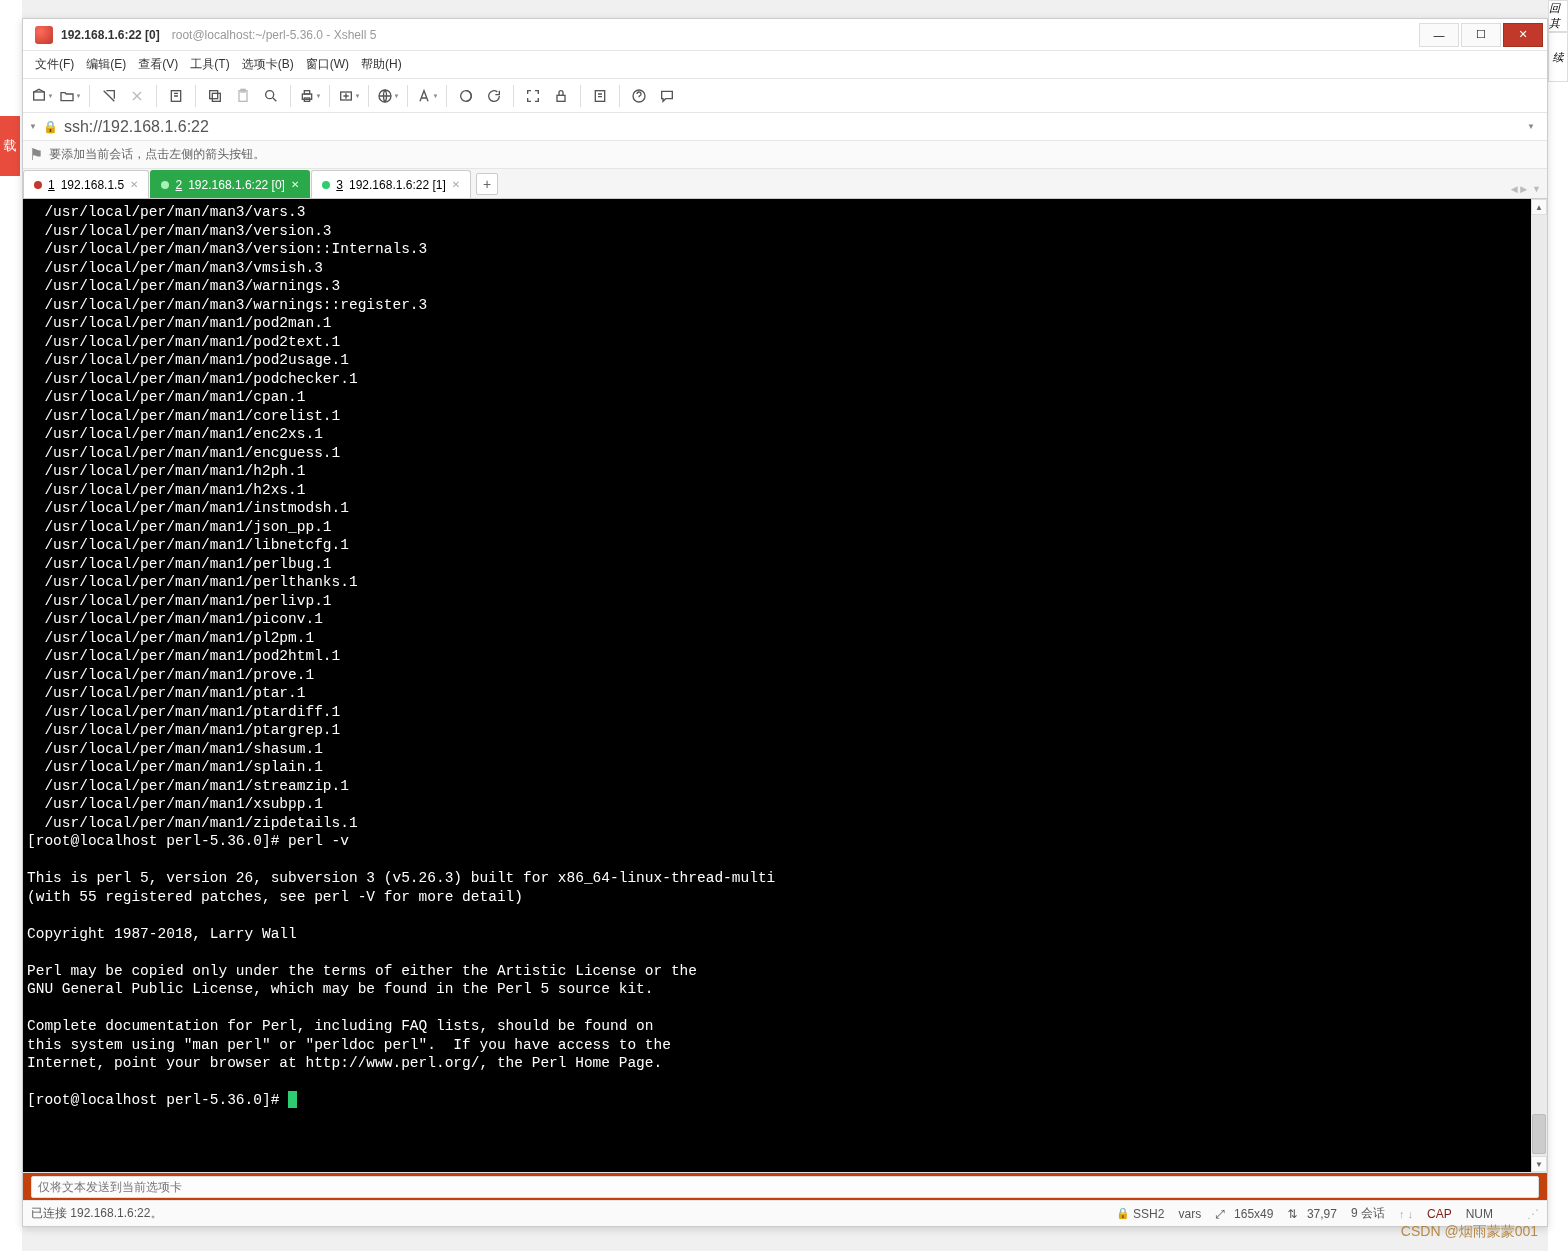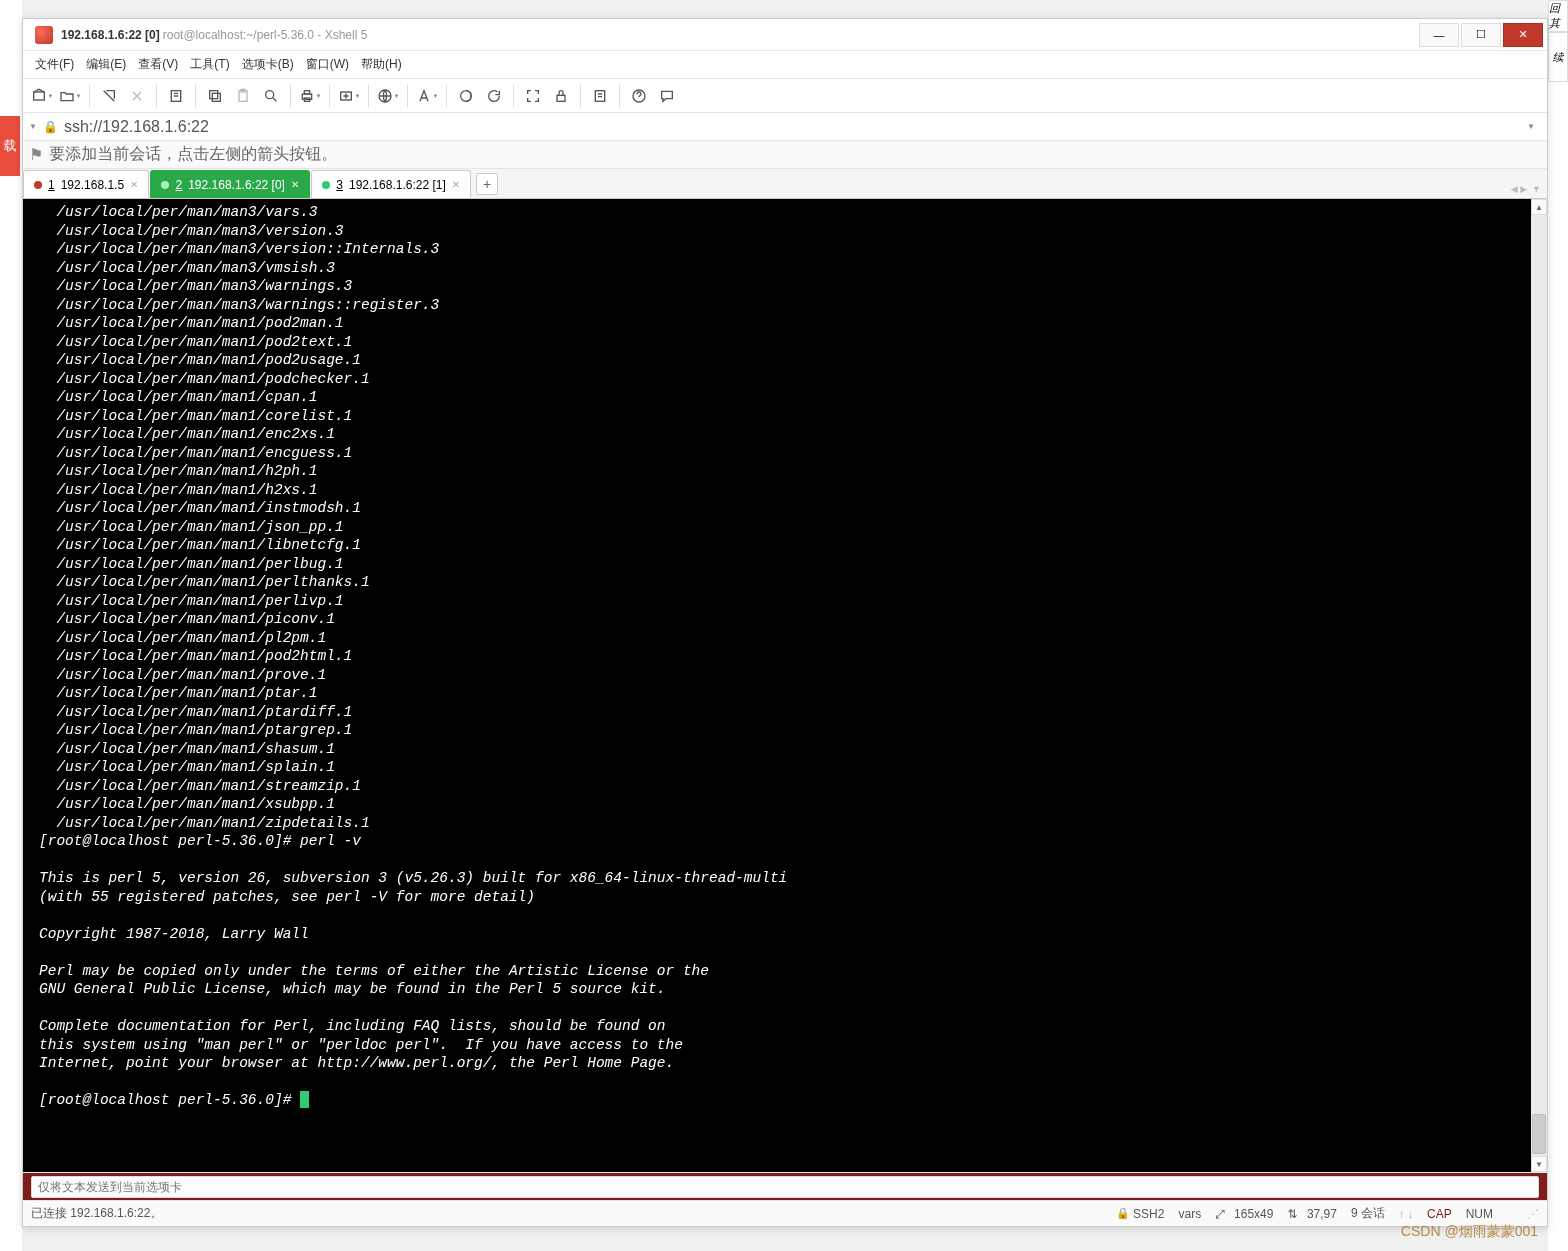--- a/index.html
+++ b/index.html
@@ -9,21 +9,21 @@
 .bg-left .red-box { position: absolute; top: 116px; left: 0; width: 20px; height: 60px; background: #e84c3d; color: #fff; font-size: 13px; display: flex; align-items: center; justify-content: center; }
 .bg-right { position: absolute; top: 0; right: 0; width: 20px; height: 100%; background: #fff; display: flex; flex-direction: column; }
 .bg-right .cell { height: 32px; border: 1px solid #ddd; font-size: 11px; display: flex; align-items: center; justify-content: center; font-style: italic; }
 
 .xshell-window { position: absolute; top: 18px; left: 22px; right: 20px; bottom: 24px; background: #fff; border: 1px solid #ccc; display: flex; flex-direction: column; box-shadow: 0 2px 8px rgba(0,0,0,.15); }
 
 
 .title-bar { height: 32px; background: #fff; border-bottom: 1px solid #e5e5e5; display: flex; align-items: center; padding: 0 4px; }
 .title-bar .app-icon { width: 18px; height: 18px; background: radial-gradient(circle at 30% 30%, #ff6b5b, #c0392b); border-radius: 3px; margin: 0 8px; }
 .title-bar .title-main { font-size: 12px; font-weight: bold; color: #333; }
-.title-bar .title-sub { font-size: 12px; color: #999; margin-left: 3px; }
+.title-bar .title-sub { font-size: 12px; color: #999; margin-left: 12px; }
 .title-bar .spacer { flex: 1; }
 .title-bar .win-btn { width: 40px; height: 24px; display: flex; align-items: center; justify-content: center; border: 1px solid #ddd; margin-left: 2px; font-size: 11px; background: #fafafa; cursor: pointer; }
 .title-bar .win-btn.close { background: #c0392b; color: #fff; border-color: #a03020; }
 
 
 .menu-bar { height: 28px; display: flex; align-items: center; padding: 0 6px; border-bottom: 1px solid #e5e5e5; }
 .menu-bar .menu-item { font-size: 12px; padding: 12px 6px; cursor: pointer; color: #333; }
 
 
 .toolbar { height: 34px; display: flex; align-items: center; padding: 0 6px; border-bottom: 1px solid #e5e5e5; gap: 2px; }
@@ -35,48 +35,48 @@
 
 .address-bar { height: 28px; display: flex; align-items: center; padding: 0 6px; border-bottom: 1px solid #e5e5e5; gap: 6px; }
 .address-bar .dd-arrow { font-size: 8px; color: #888; cursor: pointer; }
 .address-bar .lock-icon { color: #888; font-size: 12px; }
 .address-input { flex: 1; font-size: 16px; color: #555; background: transparent; border: none; outline: none; }
 .address-bar .right-dd { font-size: 8px; color: #888; margin-right: 6px; cursor: pointer; }
 
 
 .info-bar { height: 28px; display: flex; align-items: center; padding: 0 6px; background: #fafafa; border-bottom: 1px solid #e5e5e5; gap: 6px; }
 .info-bar .flag-icon { color: #888; }
-.info-bar .info-text { font-size: 16px; color: #666; }
+.info-bar .info-text { font-size: 12px; color: #666; }
 
 
 .tab-bar { height: 30px; display: flex; align-items: flex-end; background: #f5f5f5; border-bottom: 1px solid #ccc; padding-left: 0; }
 .tab { height: 28px; padding: 0 10px; display: flex; align-items: center; gap: 6px; font-size: 12px; border: 1px solid #ccc; border-bottom: none; background: #fff; margin-right: 1px; border-radius: 3px 3px 0 0; cursor: pointer; }
 .tab.active { background: #2ba84a; color: #fff; border-color: #2ba84a; }
 .tab .dot { width: 8px; height: 8px; border-radius: 50%; }
 .tab .dot.red { background: #c0392b; }
 .tab .dot.green { background: #2ecc71; }
 .tab.active .dot.green { background: #a7f0b8; }
 .tab .tab-num { text-decoration: underline; }
 .tab .tab-close { font-size: 10px; color: #aaa; cursor: pointer; }
 .tab.active .tab-close { color: #dfffe8; }
 .tab-add { width: 22px; height: 22px; border: 1px solid #ccc; background: #fff; display: flex; align-items: center; justify-content: center; font-size: 14px; color: #666; margin: 0 4px 3px 4px; cursor: pointer; border-radius: 2px; }
 .tab-spacer { flex: 1; }
 .tab-nav { display: flex; gap: 3px; padding: 0 6px 4px 0; color: #bbb; font-size: 9px; align-items: center; }
 
 
 .terminal-wrap { flex: 1; display: flex; background: #000; overflow: hidden; }
-.terminal { flex: 1; font-family: "Consolas", "Courier New", monospace; font-size: 14.5px; line-height: 18.5px; color: #fff; padding: 4px 16px; white-space: pre; overflow: hidden; font-style: italic; }
+.terminal { flex: 1; font-family: "Consolas", "Courier New", monospace; font-size: 14.5px; line-height: 18.5px; color: #fff; padding: 4px 4px; white-space: pre; overflow: hidden; }
 .terminal .cursor { display: inline-block; width: 9px; height: 17px; background: #2ecc71; vertical-align: text-bottom; }
 .term-scroll { width: 16px; background: #f0f0f0; display: flex; flex-direction: column; }
 .term-scroll .sc-btn { height: 16px; display:flex; align-items:center; justify-content:center; font-size:8px; color:#666; background:#fafafa; border:1px solid #ddd; cursor:pointer; }
 .term-scroll .sc-track { flex:1; background:#eaeaea; position:relative; }
 .term-scroll .sc-thumb { position:absolute; bottom:2px; left:1px; right:1px; height:40px; background:#cccccc; border:1px solid #bbb; border-radius:2px; cursor:pointer; }
 
 
-.input-hint { height: 28px; display: flex; align-items: center; padding: 0 8px; border-top: 1px solid #e5e5e5; background: #7f1d1d; }
+.input-hint { height: 28px; display: flex; align-items: center; padding: 0 8px; border-top: 1px solid #e5e5e5; background: #c2410c; }
 .input-hint input { flex: 1; border: 1px solid #ddd; padding: 3px 6px; font-size: 12px; color: #999; background: #fdfdfd; border-radius: 2px; }
 
 
 .status-bar { height: 26px; display: flex; align-items: center; padding: 0 8px; border-top: 1px solid #e5e5e5; font-size: 12px; color: #555; gap: 14px; background: #fafafa; }
 .status-bar .spacer { flex: 1; }
 .status-bar .seg { display: flex; align-items: center; gap: 3px; }
 .status-bar .lock-ic { font-size: 11px; }
 .status-bar .arrows { color: #aaa; font-size: 11px; }
 
 

